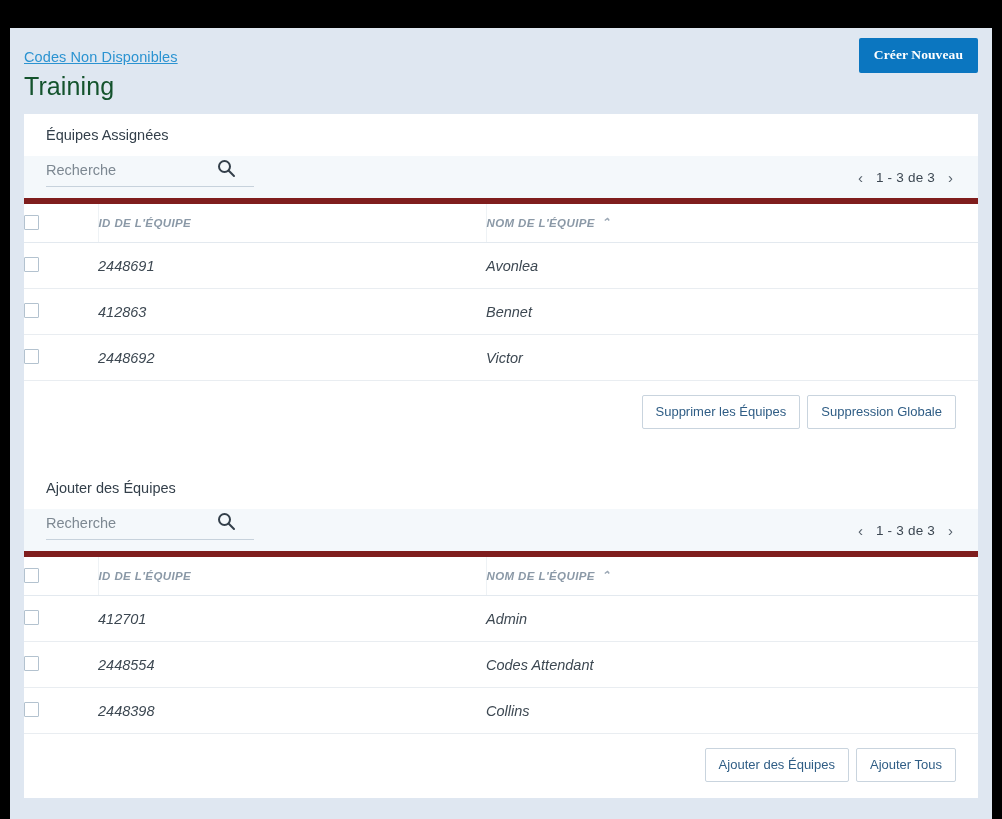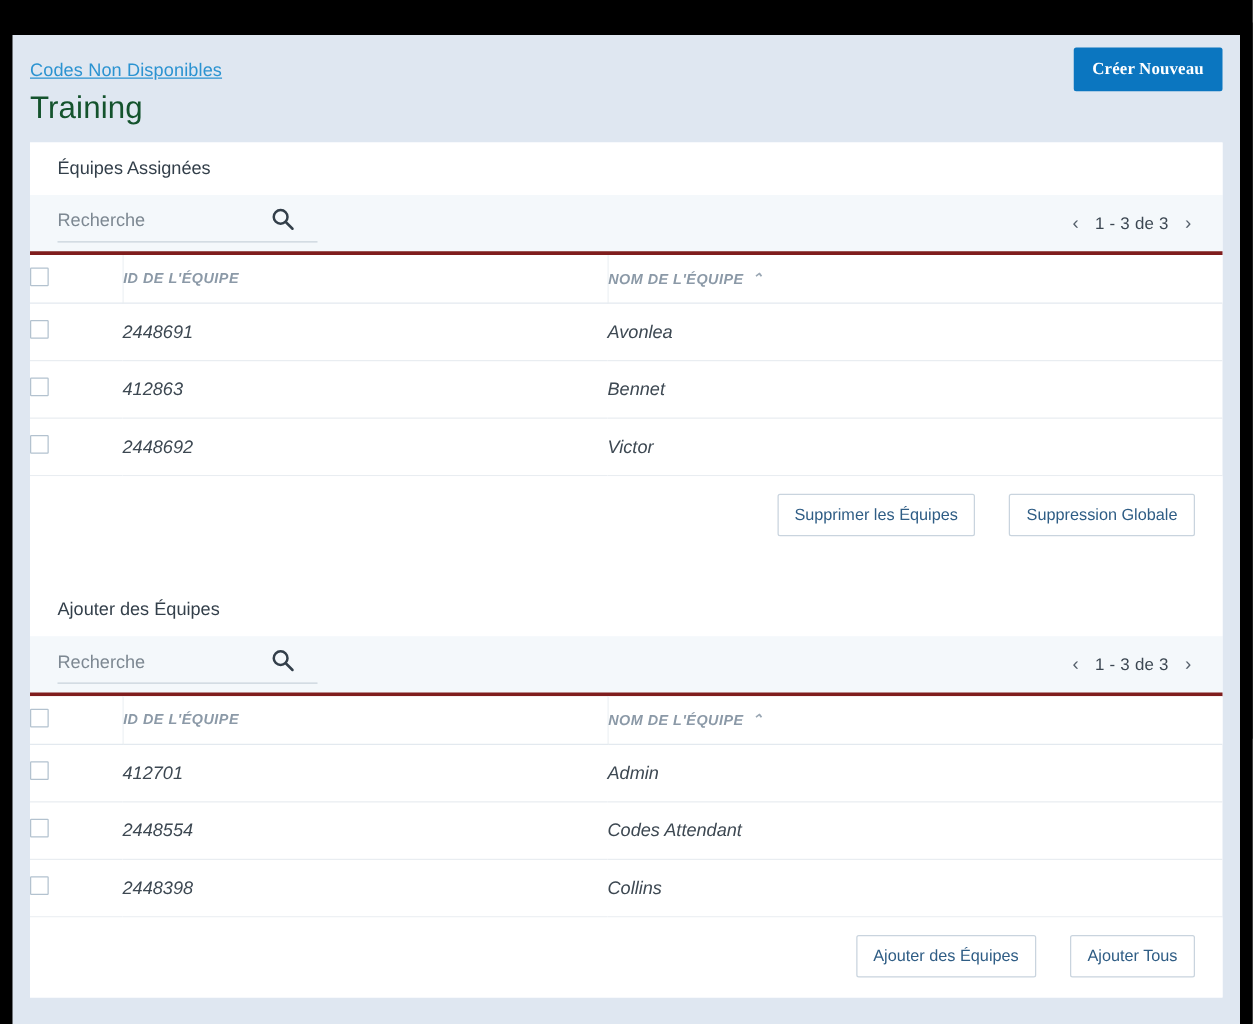--- a/index.html
+++ b/index.html
@@ -127,27 +127,26 @@
   .section-title {
     font-size: 14.5px;
     color: #333f4a;
     padding: 13px 0 13px 22px;
     background: #ffffff;
   }
 
   
   .toolbar {
     display: flex;
-    align-items: center;
     justify-content: space-between;
     background: #f4f8fb;
     height: 48px;
     padding: 0 22px 0 22px;
     box-sizing: border-box;
-    border-bottom: 3px solid #7f1d1d;
+    border-bottom: 6px solid #7f1d1d;
     gap: 24px;
   }
   .search-wrap {
     position: relative;
     width: 208px;
     display: flex;
     align-items: center;
     border-bottom: 1px solid #c7d2dc;
     height: 30px;
   }
@@ -245,21 +244,21 @@
     display: inline-block;
     cursor: pointer;
     box-sizing: border-box;
   }
 
   
   .actionbar {
     display: flex;
     justify-content: flex-end;
     align-items: center;
-    gap: 27px;
+    gap: 7px;
     padding: 14px 22px 16px 22px;
     background: #ffffff;
   }
   .ghost-btn {
     background: #ffffff;
     border: 1px solid #c9d4de;
     border-radius: 2px;
     color: #2f5d85;
     font-size: 13px;
     font-family: "Liberation Sans", sans-serif;

